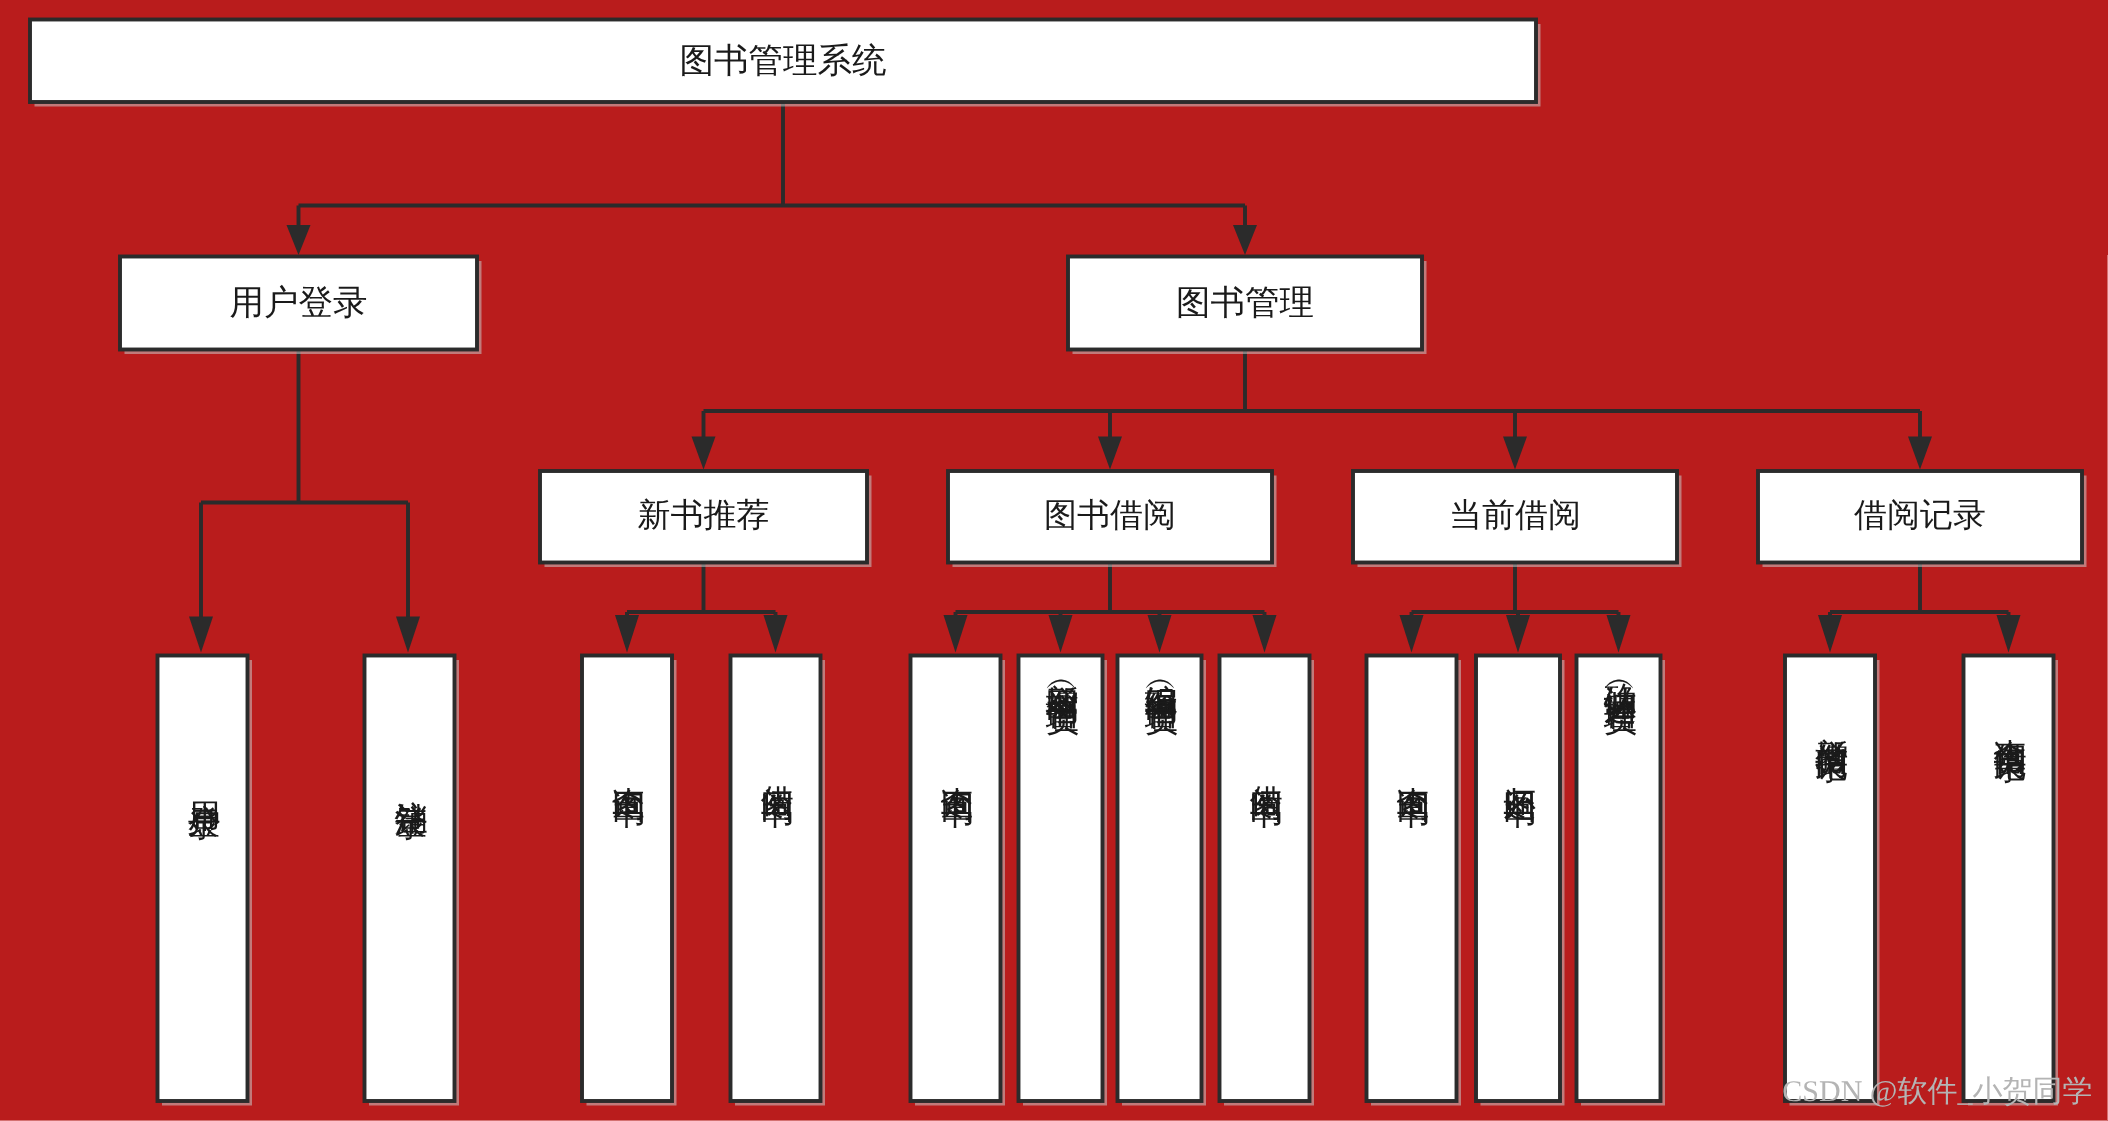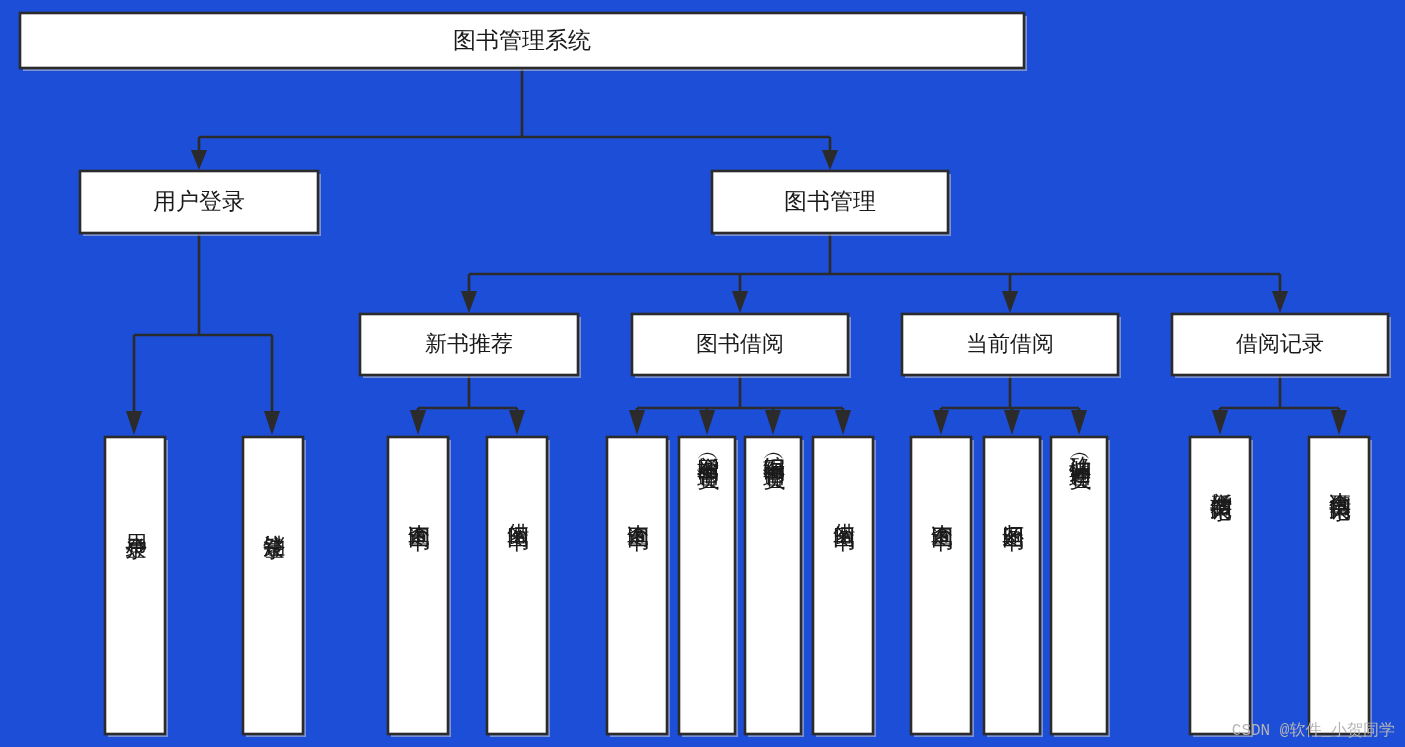--- a/index.html
+++ b/index.html
@@ -1,21 +1,21 @@
 <!DOCTYPE html>
 <html><head>
 <meta charset="utf-8">
 <style>
   html,body{margin:0;padding:0;background:#ffffff;}
   body{
     width:1405px;height:747px;
     font-family:"Liberation Sans","DejaVu Sans",sans-serif;
     overflow:hidden;
   }
-  #diagram-root{position:relative;width:1405px;height:747px;background:#1d4ed8;}
+  #diagram-root{position:relative;width:1405px;height:747px;background:#b91c1c;}
   svg.flow{position:absolute;left:0;top:0;width:1405px;height:747px;}
 
   .node-box{
     fill:#ffffff;
     stroke:#2b2b2b;
     stroke-width:2.6;
   }
   .node-shadow{
     fill:#c9c9c9;
     opacity:.55;
@@ -40,23 +40,23 @@
     font-size:22px;
     writing-mode:vertical-rl;
     text-orientation:upright;
     letter-spacing:2px;
   }
 
   .watermark{
     position:absolute;
     right:10px;
     bottom:6px;
-    font-size:16px;
+    font-size:20px;
     color:#b4b4b4;
-    font-family:Liberation Mono, monospace;
+    font-family:Liberation Serif, serif;
     white-space:nowrap;
     user-select:none;
     text-align:right;
   }
 </style>
 </head>
 <body>
 
 <div id="diagram-root">
 

